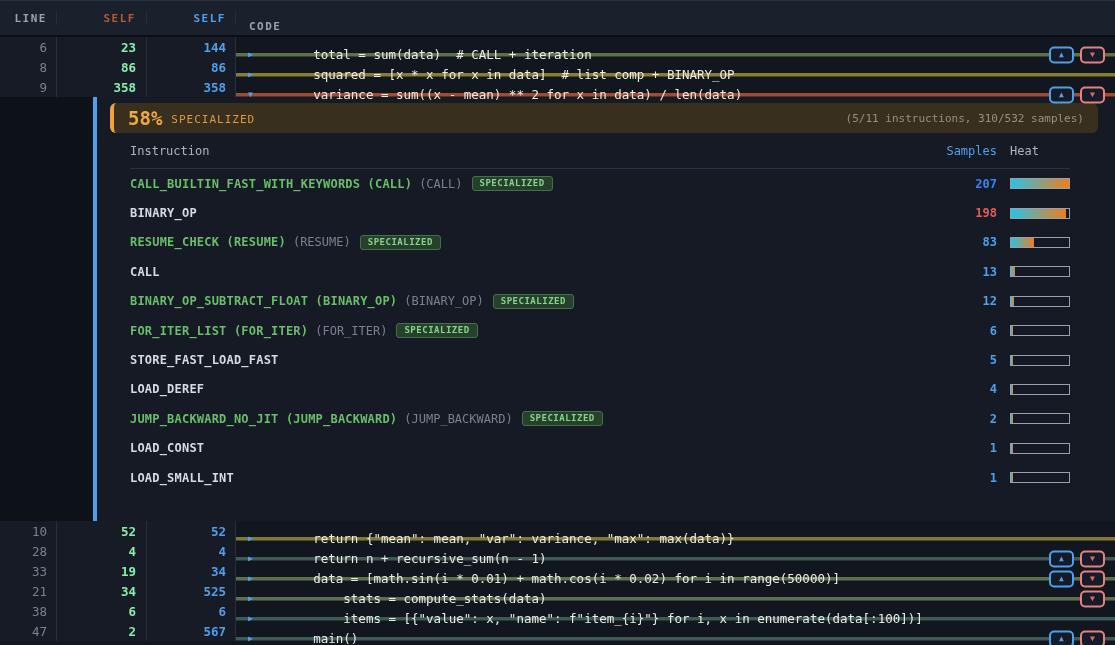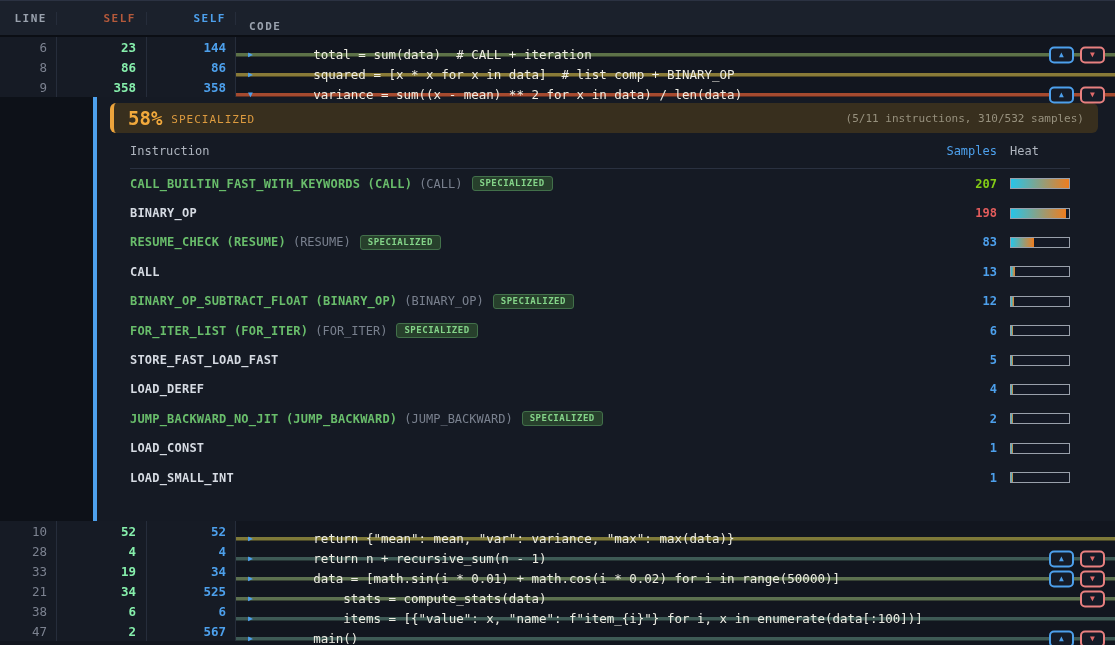--- a/index.html
+++ b/index.html
@@ -164,21 +164,21 @@
           <div class="c-samples">Samples</div>
           <div class="c-heat">Heat</div>
         </div>
         <div id="instr-rows">
   <div class="irow">
     <div class="c-name">
       <span class="iname spec">CALL_BUILTIN_FAST_WITH_KEYWORDS (CALL)</span>
       <span class="ifam">(CALL)</span>
       <span class="badge">SPECIALIZED</span>
     </div>
-    <div class="isamples" style="color: #84cc16;">207</div>
+    <div class="isamples" style="color: #3b82f6;">207</div>
     <div class="heatbar">
       <div class="heatfill" style="width: 58px; background: linear-gradient(90deg, rgb(39, 196, 232), rgb(238, 125, 31));"></div>
     </div>
   </div>
 
   <div class="irow">
     <div class="c-name">
       <span class="iname plain">BINARY_OP</span>
 
     </div>

